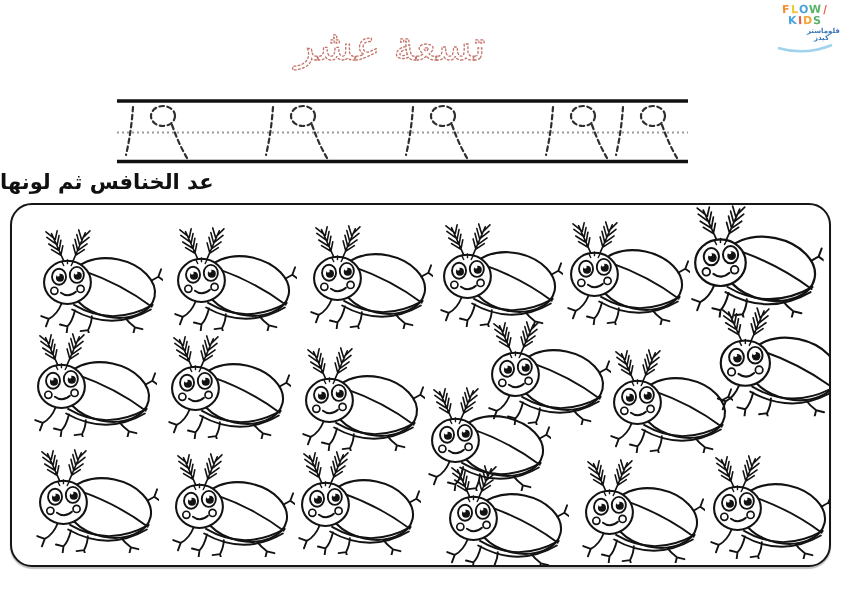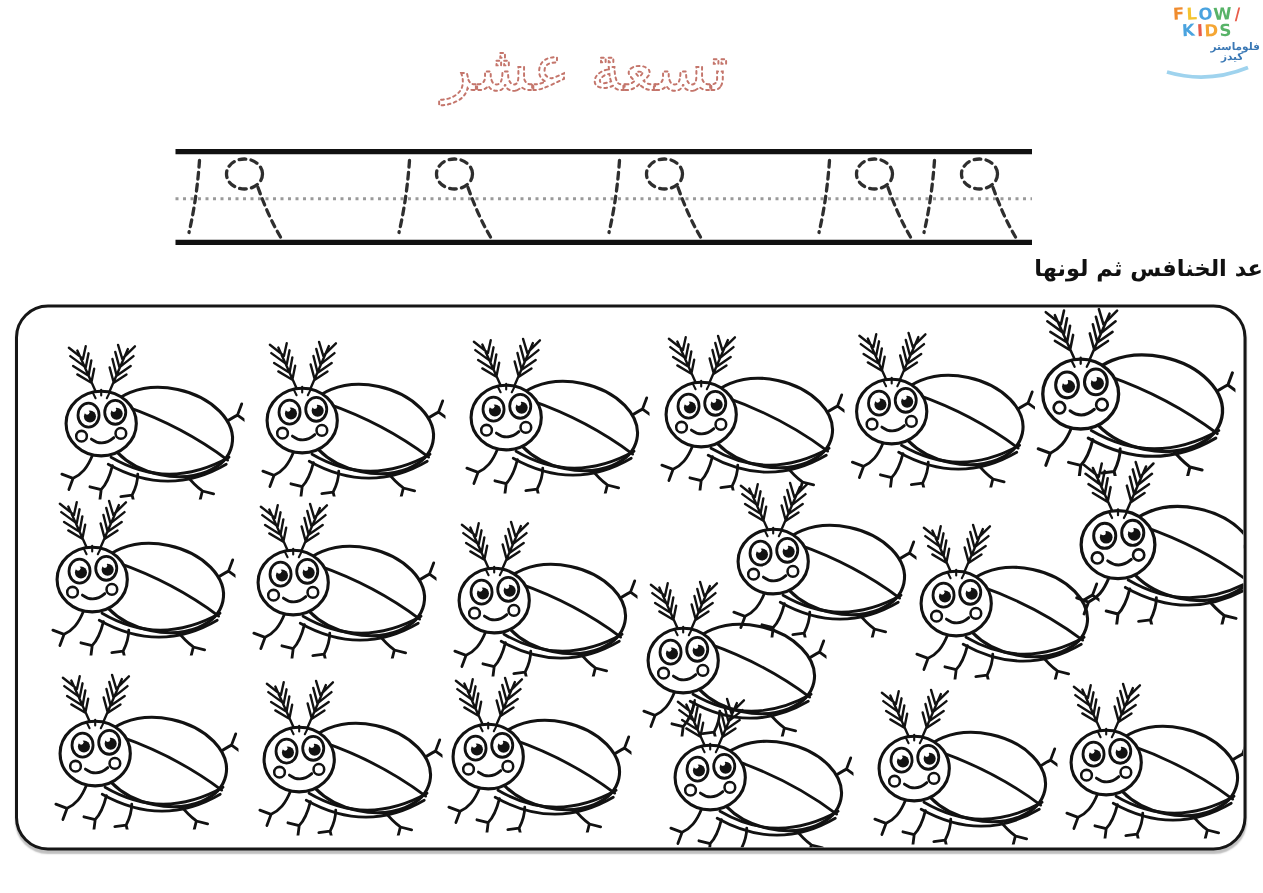--- a/index.html
+++ b/index.html
@@ -16,22 +16,22 @@
   
   .title-svg{position:absolute;left:240px;top:14px;width:300px;height:62px;}
   .title-svg text{
     font-family:"DejaVu Sans",sans-serif;font-size:42px;
     fill:none;stroke-width:1.3px;stroke-dasharray:1.8 2.4;stroke-linecap:round;
   }
   
   .band-svg{position:absolute;left:116px;top:96px;width:574px;height:74px;}
   
   .instruction{
-    position:absolute;left:0;top:170px;width:842px;text-align:right;
-    font-size:15px;font-weight:bold;color:#111;direction:rtl;
+    position:absolute;left:0;top:170px;width:842px;text-align:left;
+    font-size:21px;font-weight:bold;color:#111;direction:rtl;
     font-family:"DejaVu Sans",sans-serif;
   }
   
   .beetle-box{
     position:absolute;left:10px;top:203px;width:817px;height:360px;
     border:2.5px solid #161616;border-radius:22px;background:#fff;
     box-shadow:0 2px 1px rgba(0,0,0,0.25);overflow:hidden;
   }
   .beetles-canvas{position:absolute;left:0;top:0;width:100%;height:100%;}
   

